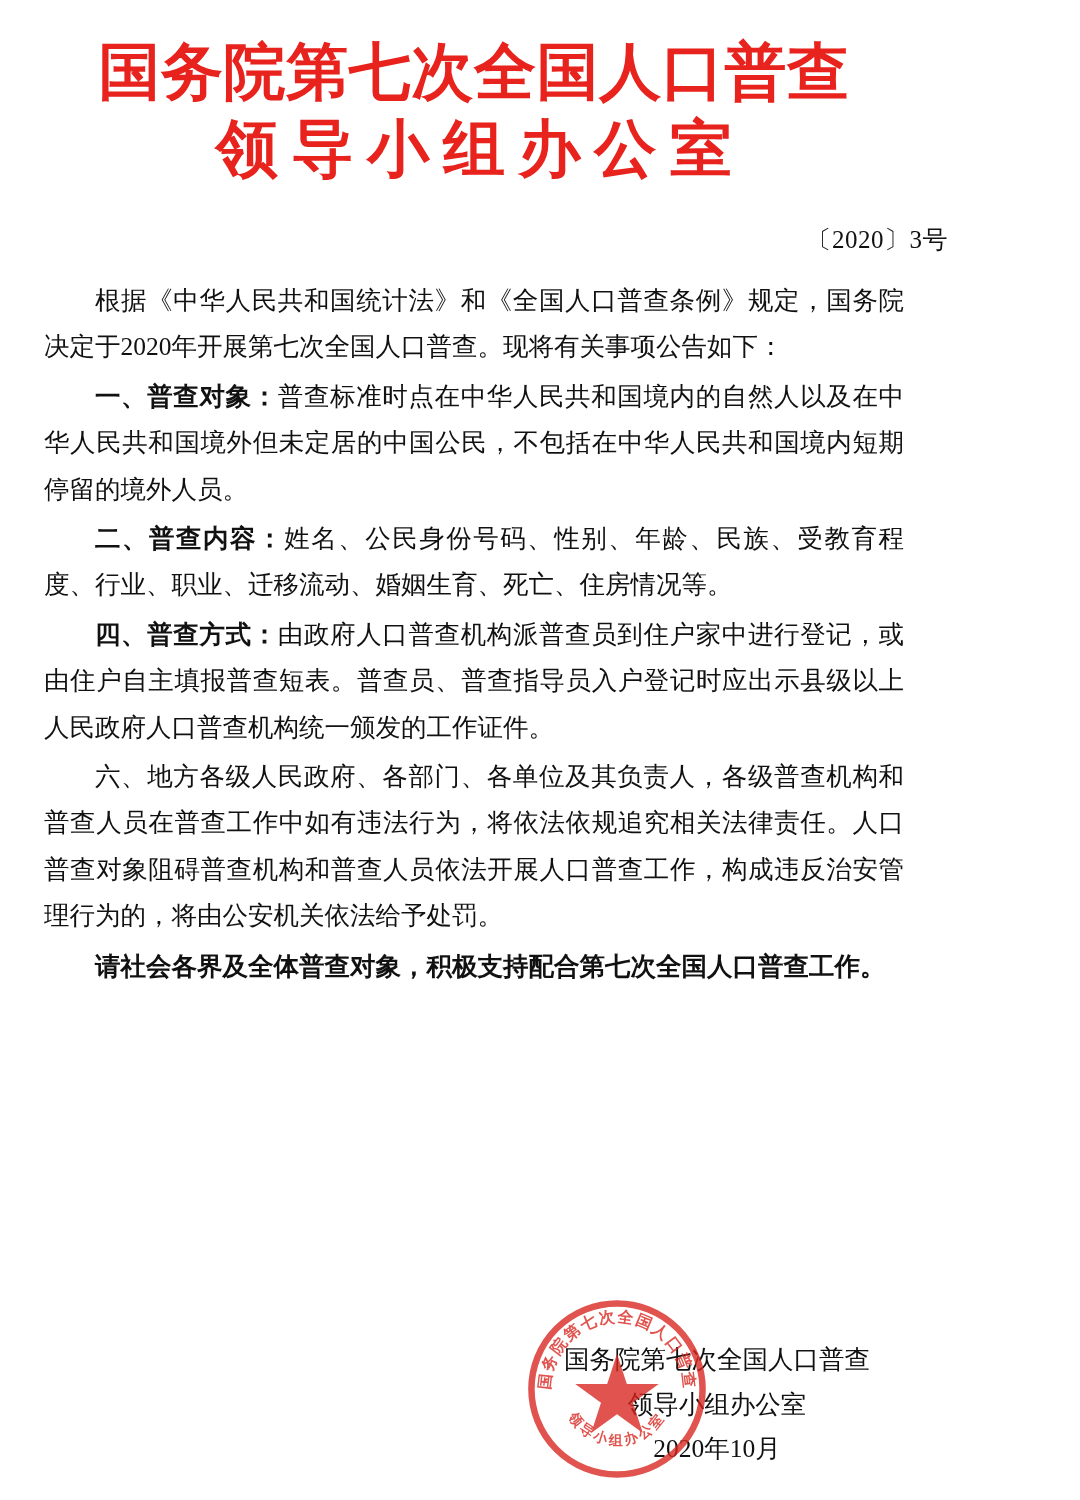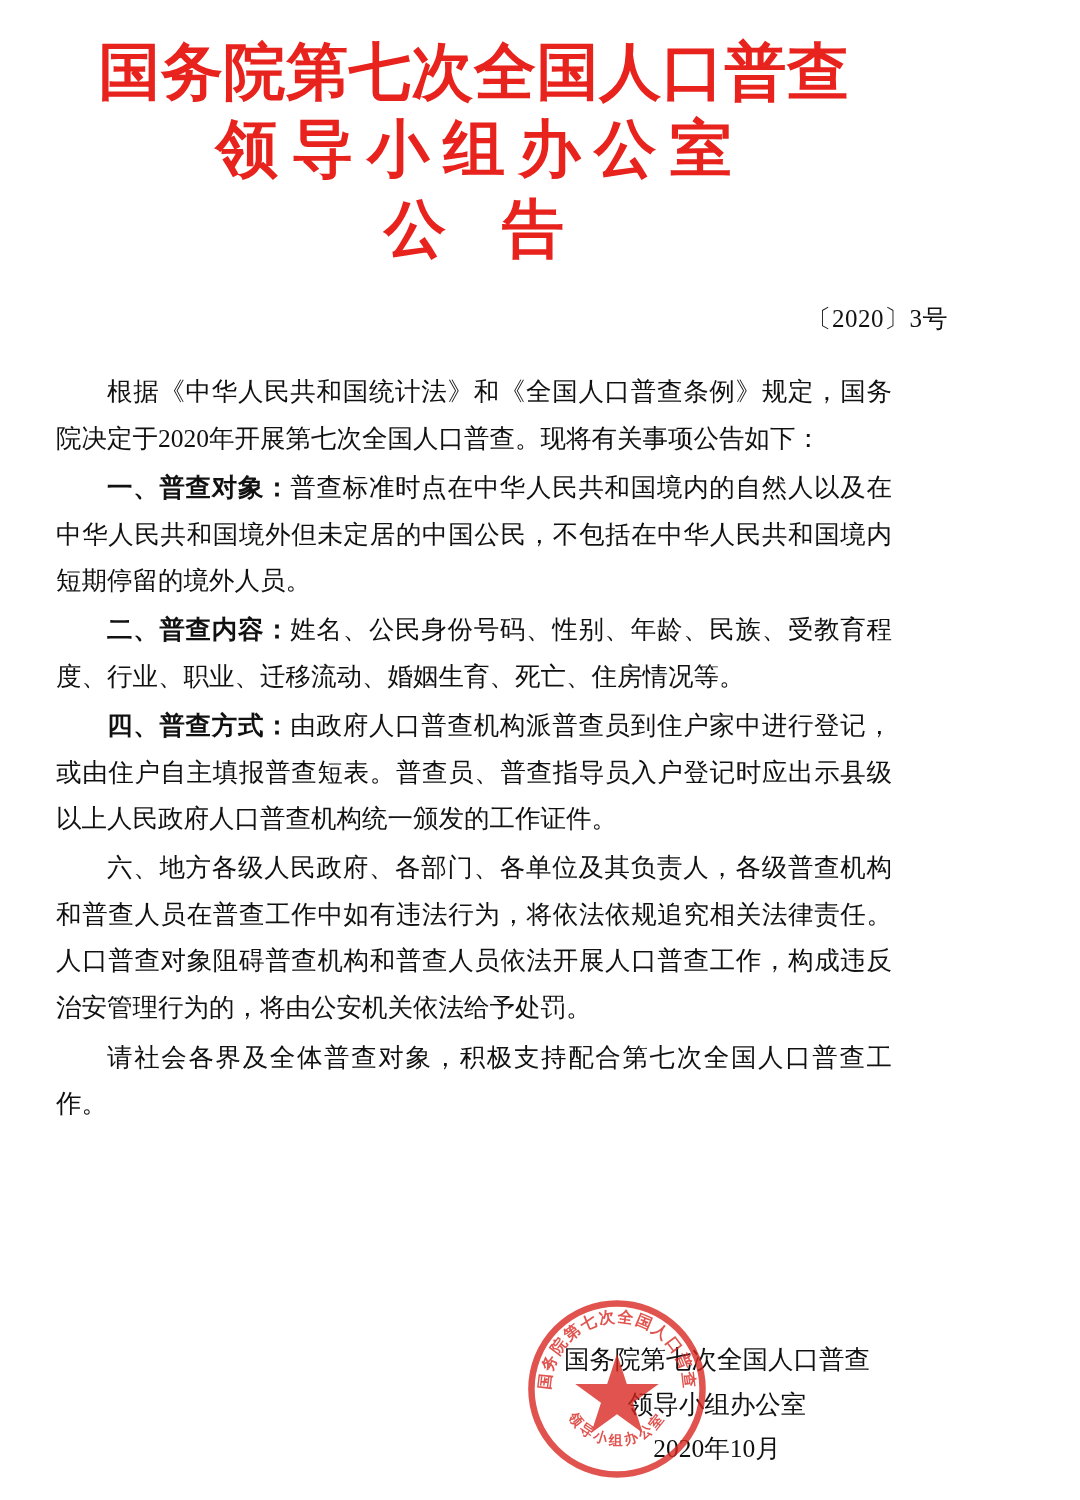--- a/index.html
+++ b/index.html
@@ -56,37 +56,38 @@
   .doc-number {
     text-align: right;
     font-size: 25px;
     margin-top: 38px;
     color: #111;
     letter-spacing: 0.02em;
   }
 
   
   .body-wrap {
-    margin-top: 34px;
-    padding: 0 56px;
+    margin-top: 22px;
+    padding: 0 44px;
   }
   p.para {
     margin: 0 0 3px 0;
     font-size: 25.5px;
     line-height: 1.82;
     text-align: justify;
     text-justify: inter-ideograph;
     text-indent: 2em;
     color: #111;
   }
   p.para .lead {
     font-weight: bold;
   }
   p.closing {
     margin-top: 4px;
+    font-weight: bold;
   }
 
   
   .sign-block {
     position: absolute;
     right: 78px;
     bottom: 28px;
     text-align: center;
     font-size: 25.5px;
     line-height: 1.75;
@@ -115,21 +116,20 @@
   }
 </style>
 </head>
 <body>
 
 <div class="page">
 
   <div class="masthead">
     <div class="masthead-line l1">国务院第七次全国人口普查</div>
     <div class="masthead-line l2">领导小组办公室</div>
-    <div class="masthead-line l3">公告</div>
   </div>
 
   <div class="doc-number">〔2020〕3号</div>
 
   <div class="body-wrap">
     <p class="para"><span class="lead"></span><span>根据《中华人民共和国统计法》和《全国人口普查条例》规定，国务院决定于2020年开展第七次全国人口普查。现将有关事项公告如下：</span></p>
     <p class="para"><span class="lead">一、普查对象：</span><span>普查标准时点在中华人民共和国境内的自然人以及在中华人民共和国境外但未定居的中国公民，不包括在中华人民共和国境内短期停留的境外人员。</span></p>
     <p class="para"><span class="lead">二、普查内容：</span><span>姓名、公民身份号码、性别、年龄、民族、受教育程度、行业、职业、迁移流动、婚姻生育、死亡、住房情况等。</span></p>
     <p class="para"><span class="lead">四、普查方式：</span><span>由政府人口普查机构派普查员到住户家中进行登记，或由住户自主填报普查短表。普查员、普查指导员入户登记时应出示县级以上人民政府人口普查机构统一颁发的工作证件。</span></p>
     <p class="para"><span class="lead"></span><span>六、地方各级人民政府、各部门、各单位及其负责人，各级普查机构和普查人员在普查工作中如有违法行为，将依法依规追究相关法律责任。人口普查对象阻碍普查机构和普查人员依法开展人口普查工作，构成违反治安管理行为的，将由公安机关依法给予处罚。</span></p>

